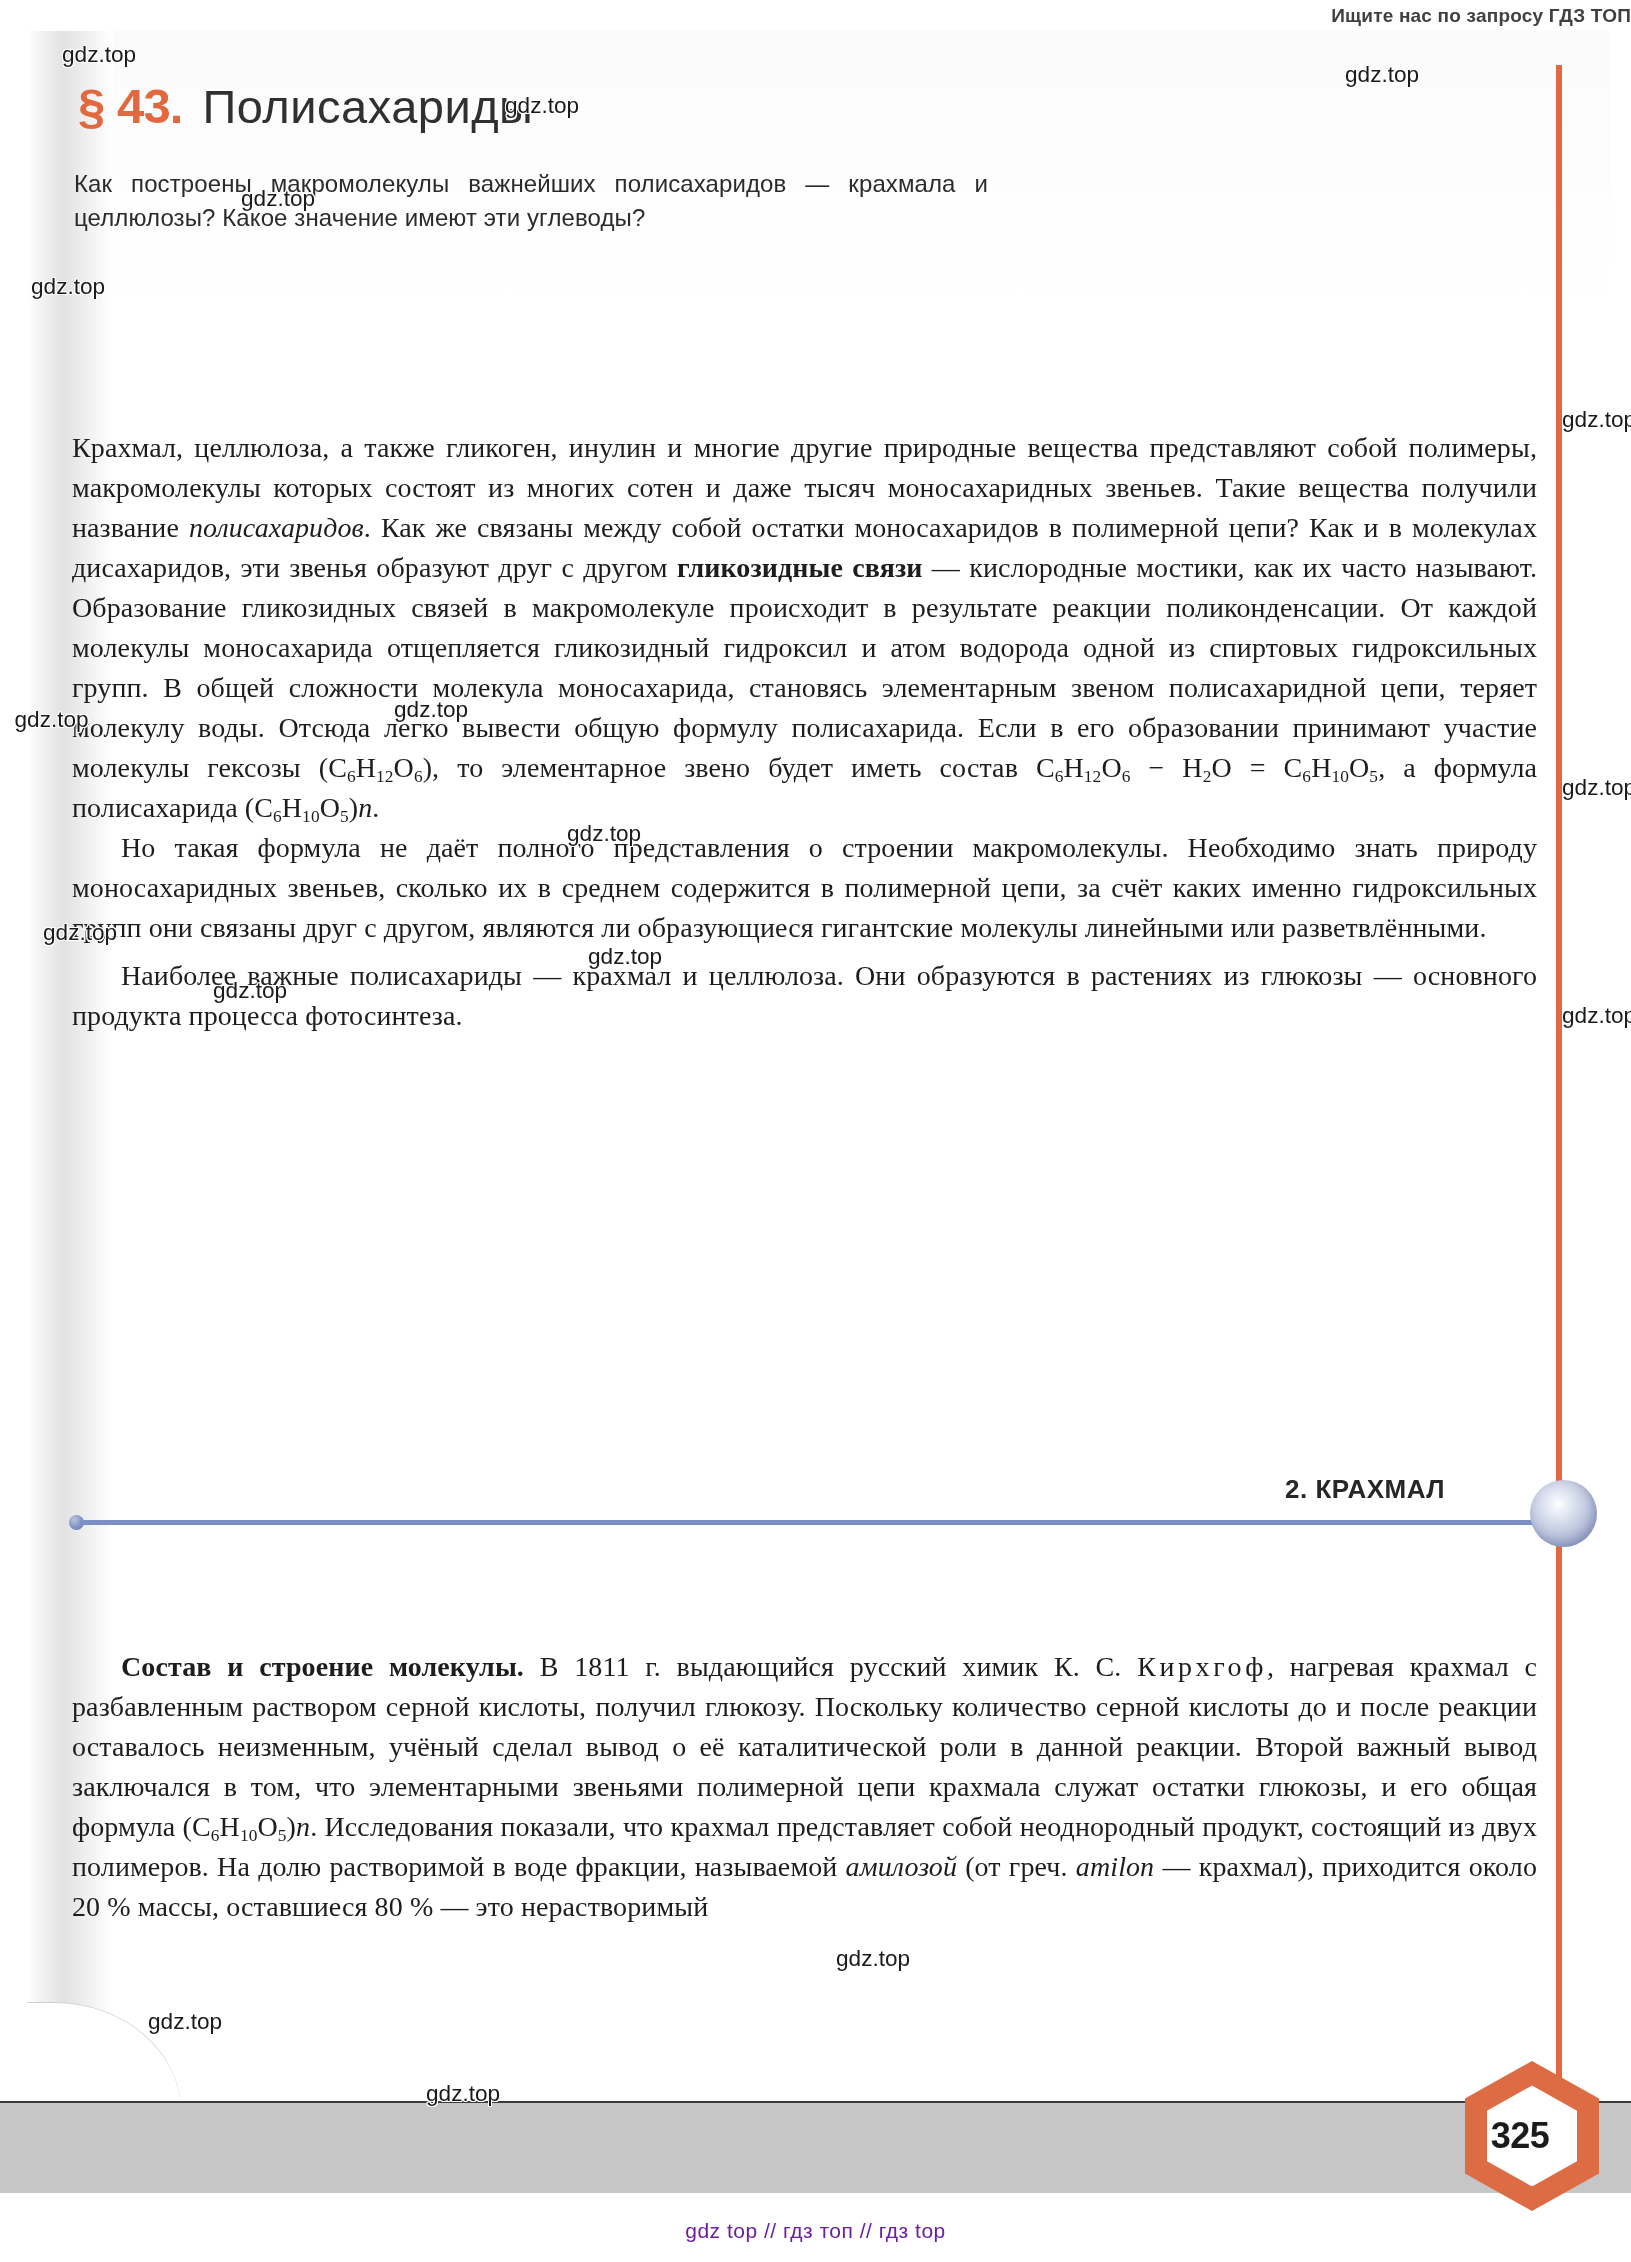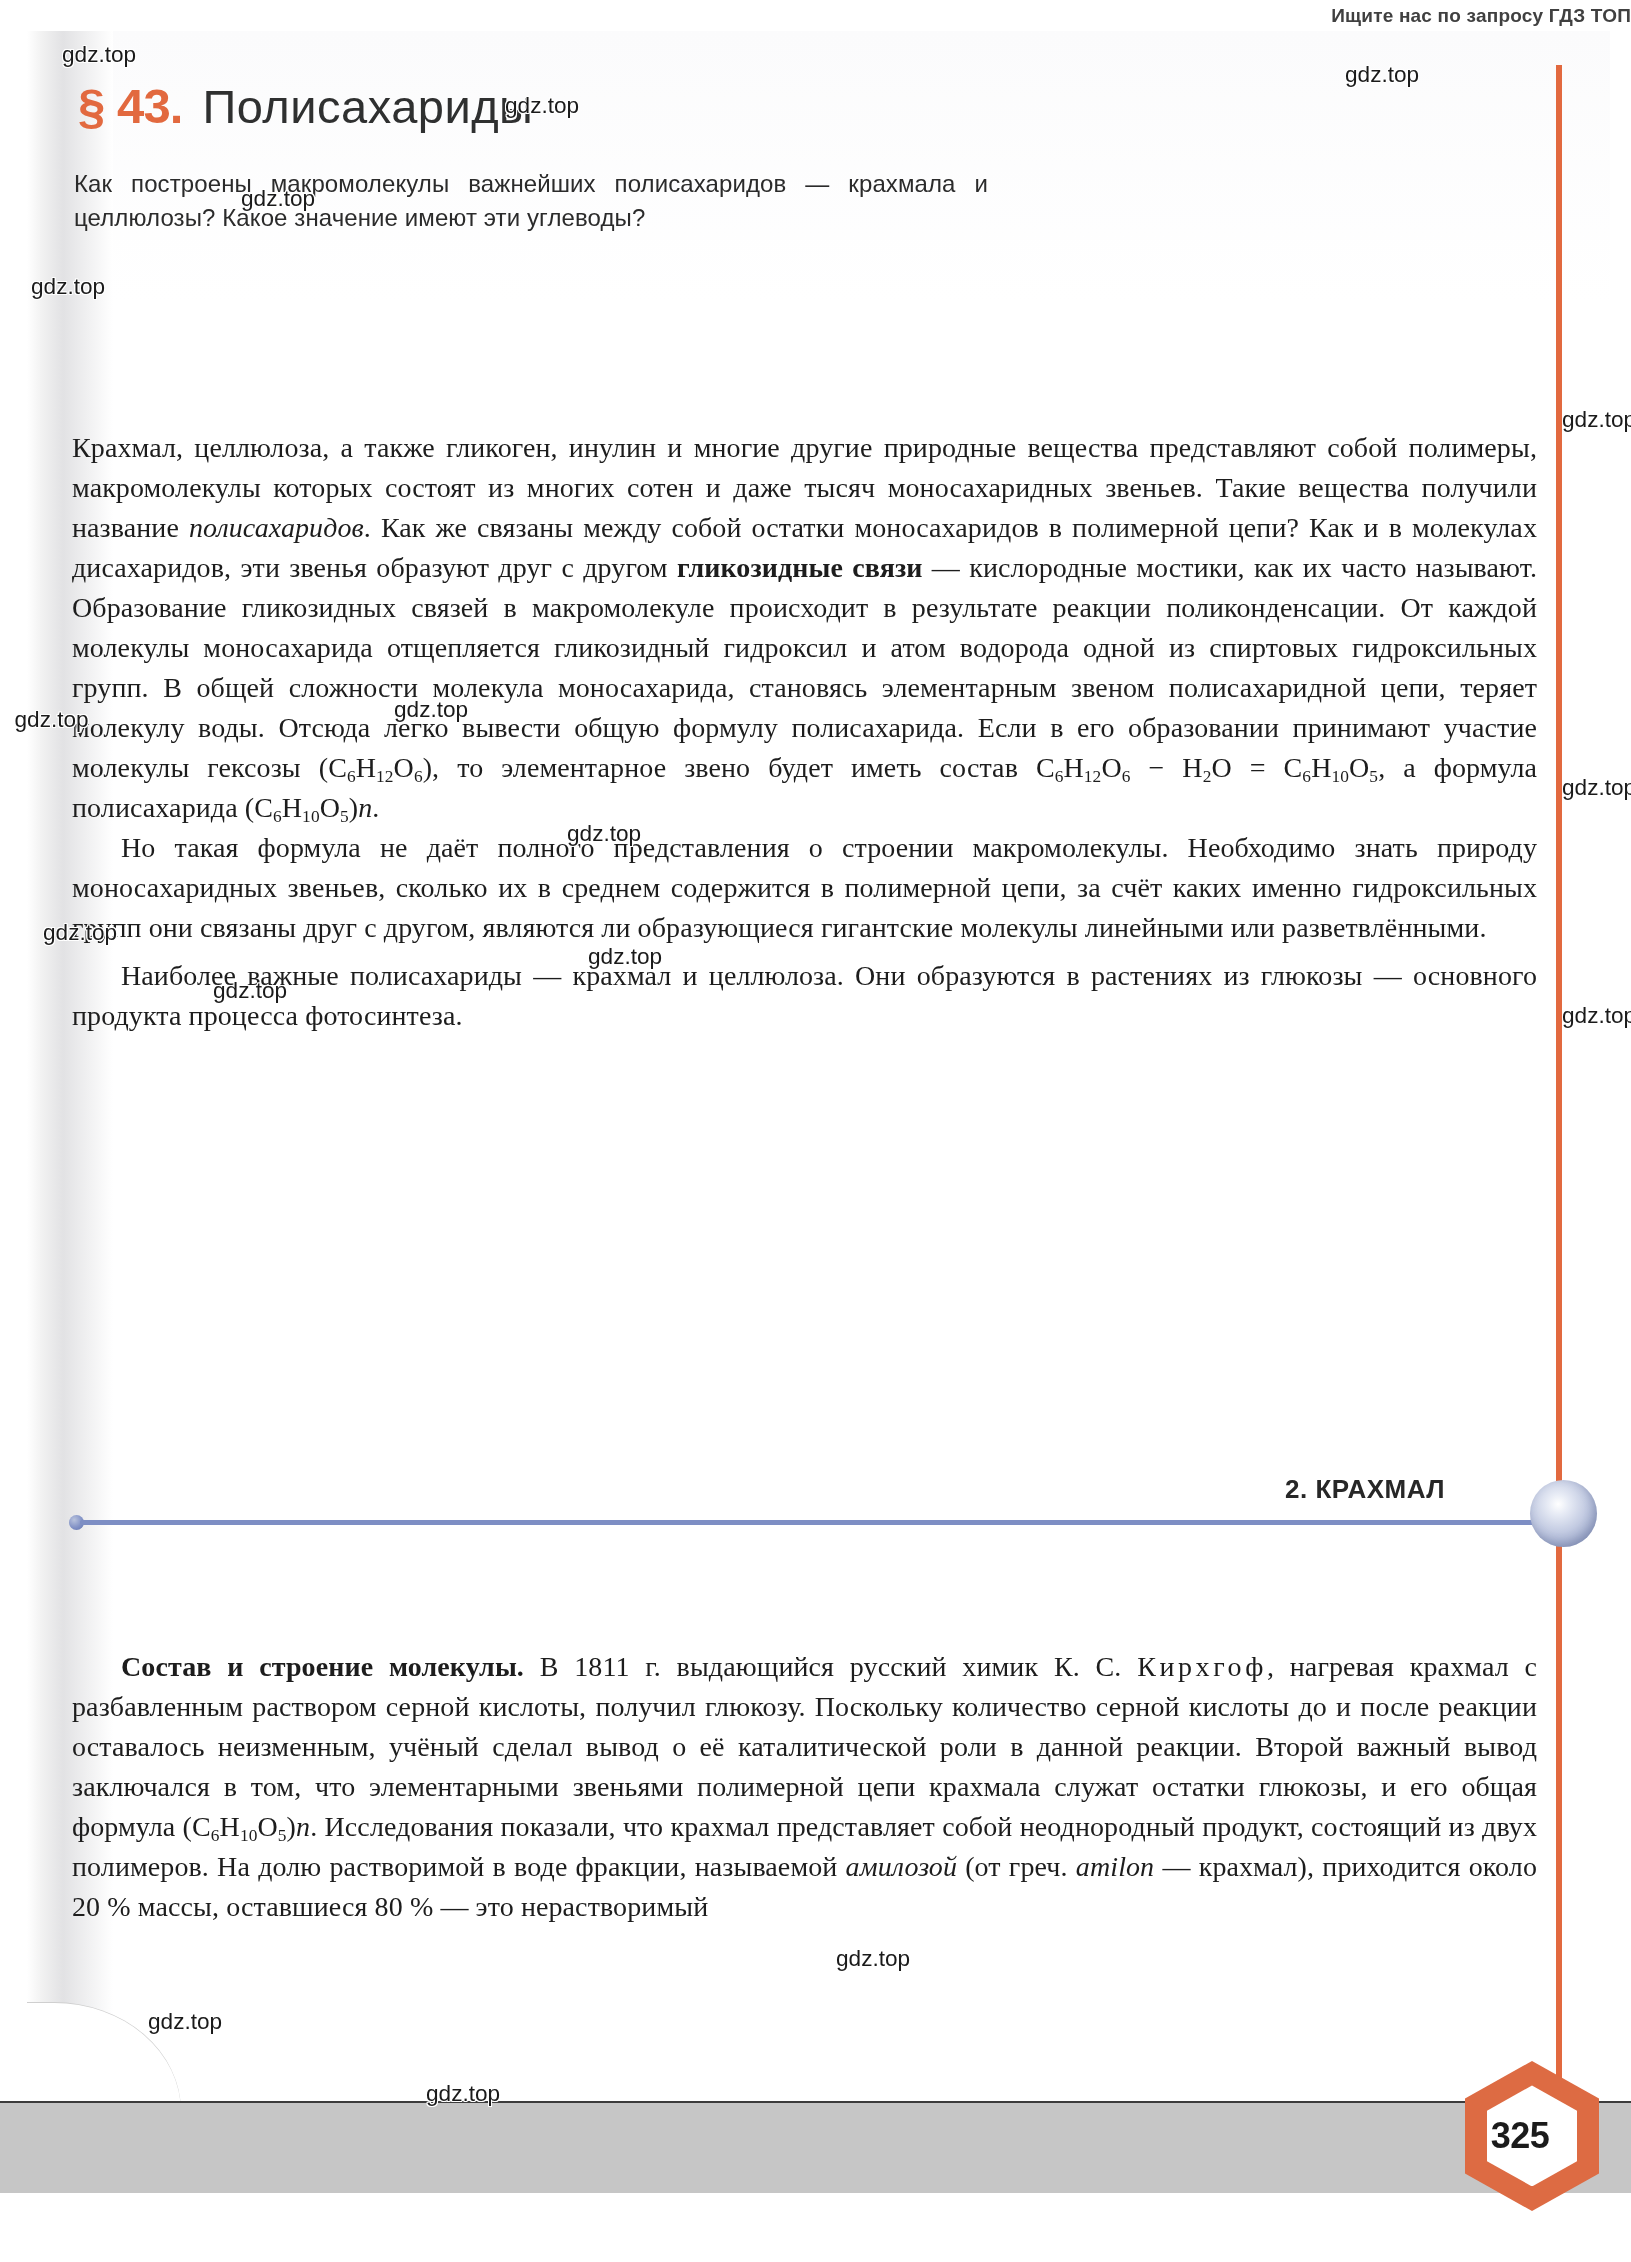--- a/index.html
+++ b/index.html
@@ -302,20 +302,21 @@
   <div class="grey-strip">
     
   </div>
 
   <div class="page-hex-wrap">
     <div class="hex-outer"></div>
     <div class="hex-inner"></div>
     <div class="hex-num">325</div>
   </div>
 
+  <div class="bottom-footer">gdz top  //  гдз топ  //  гдз top</div>
 
   <div id="wm-layer">
       <div class="wm" style="left: 62px; top: 42px;">gdz.top</div>
       <div class="wm" style="left: 1345px; top: 62px;">gdz.top</div>
       <div class="wm" style="left: 241px; top: 186px;">gdz.top</div>
       <div class="wm" style="left: 505px; top: 93px;">gdz.top</div>
       <div class="wm" style="left: 31px; top: 274px;">gdz.top</div>
       <div class="wm" style="left: 1562px; top: 407px;">gdz.top</div>
       <div class="wm" style="left: 394px; top: 697px;">gdz.top</div>
       <div class="wm" style="left: 14.5px; top: 707px;">gdz.top</div>

